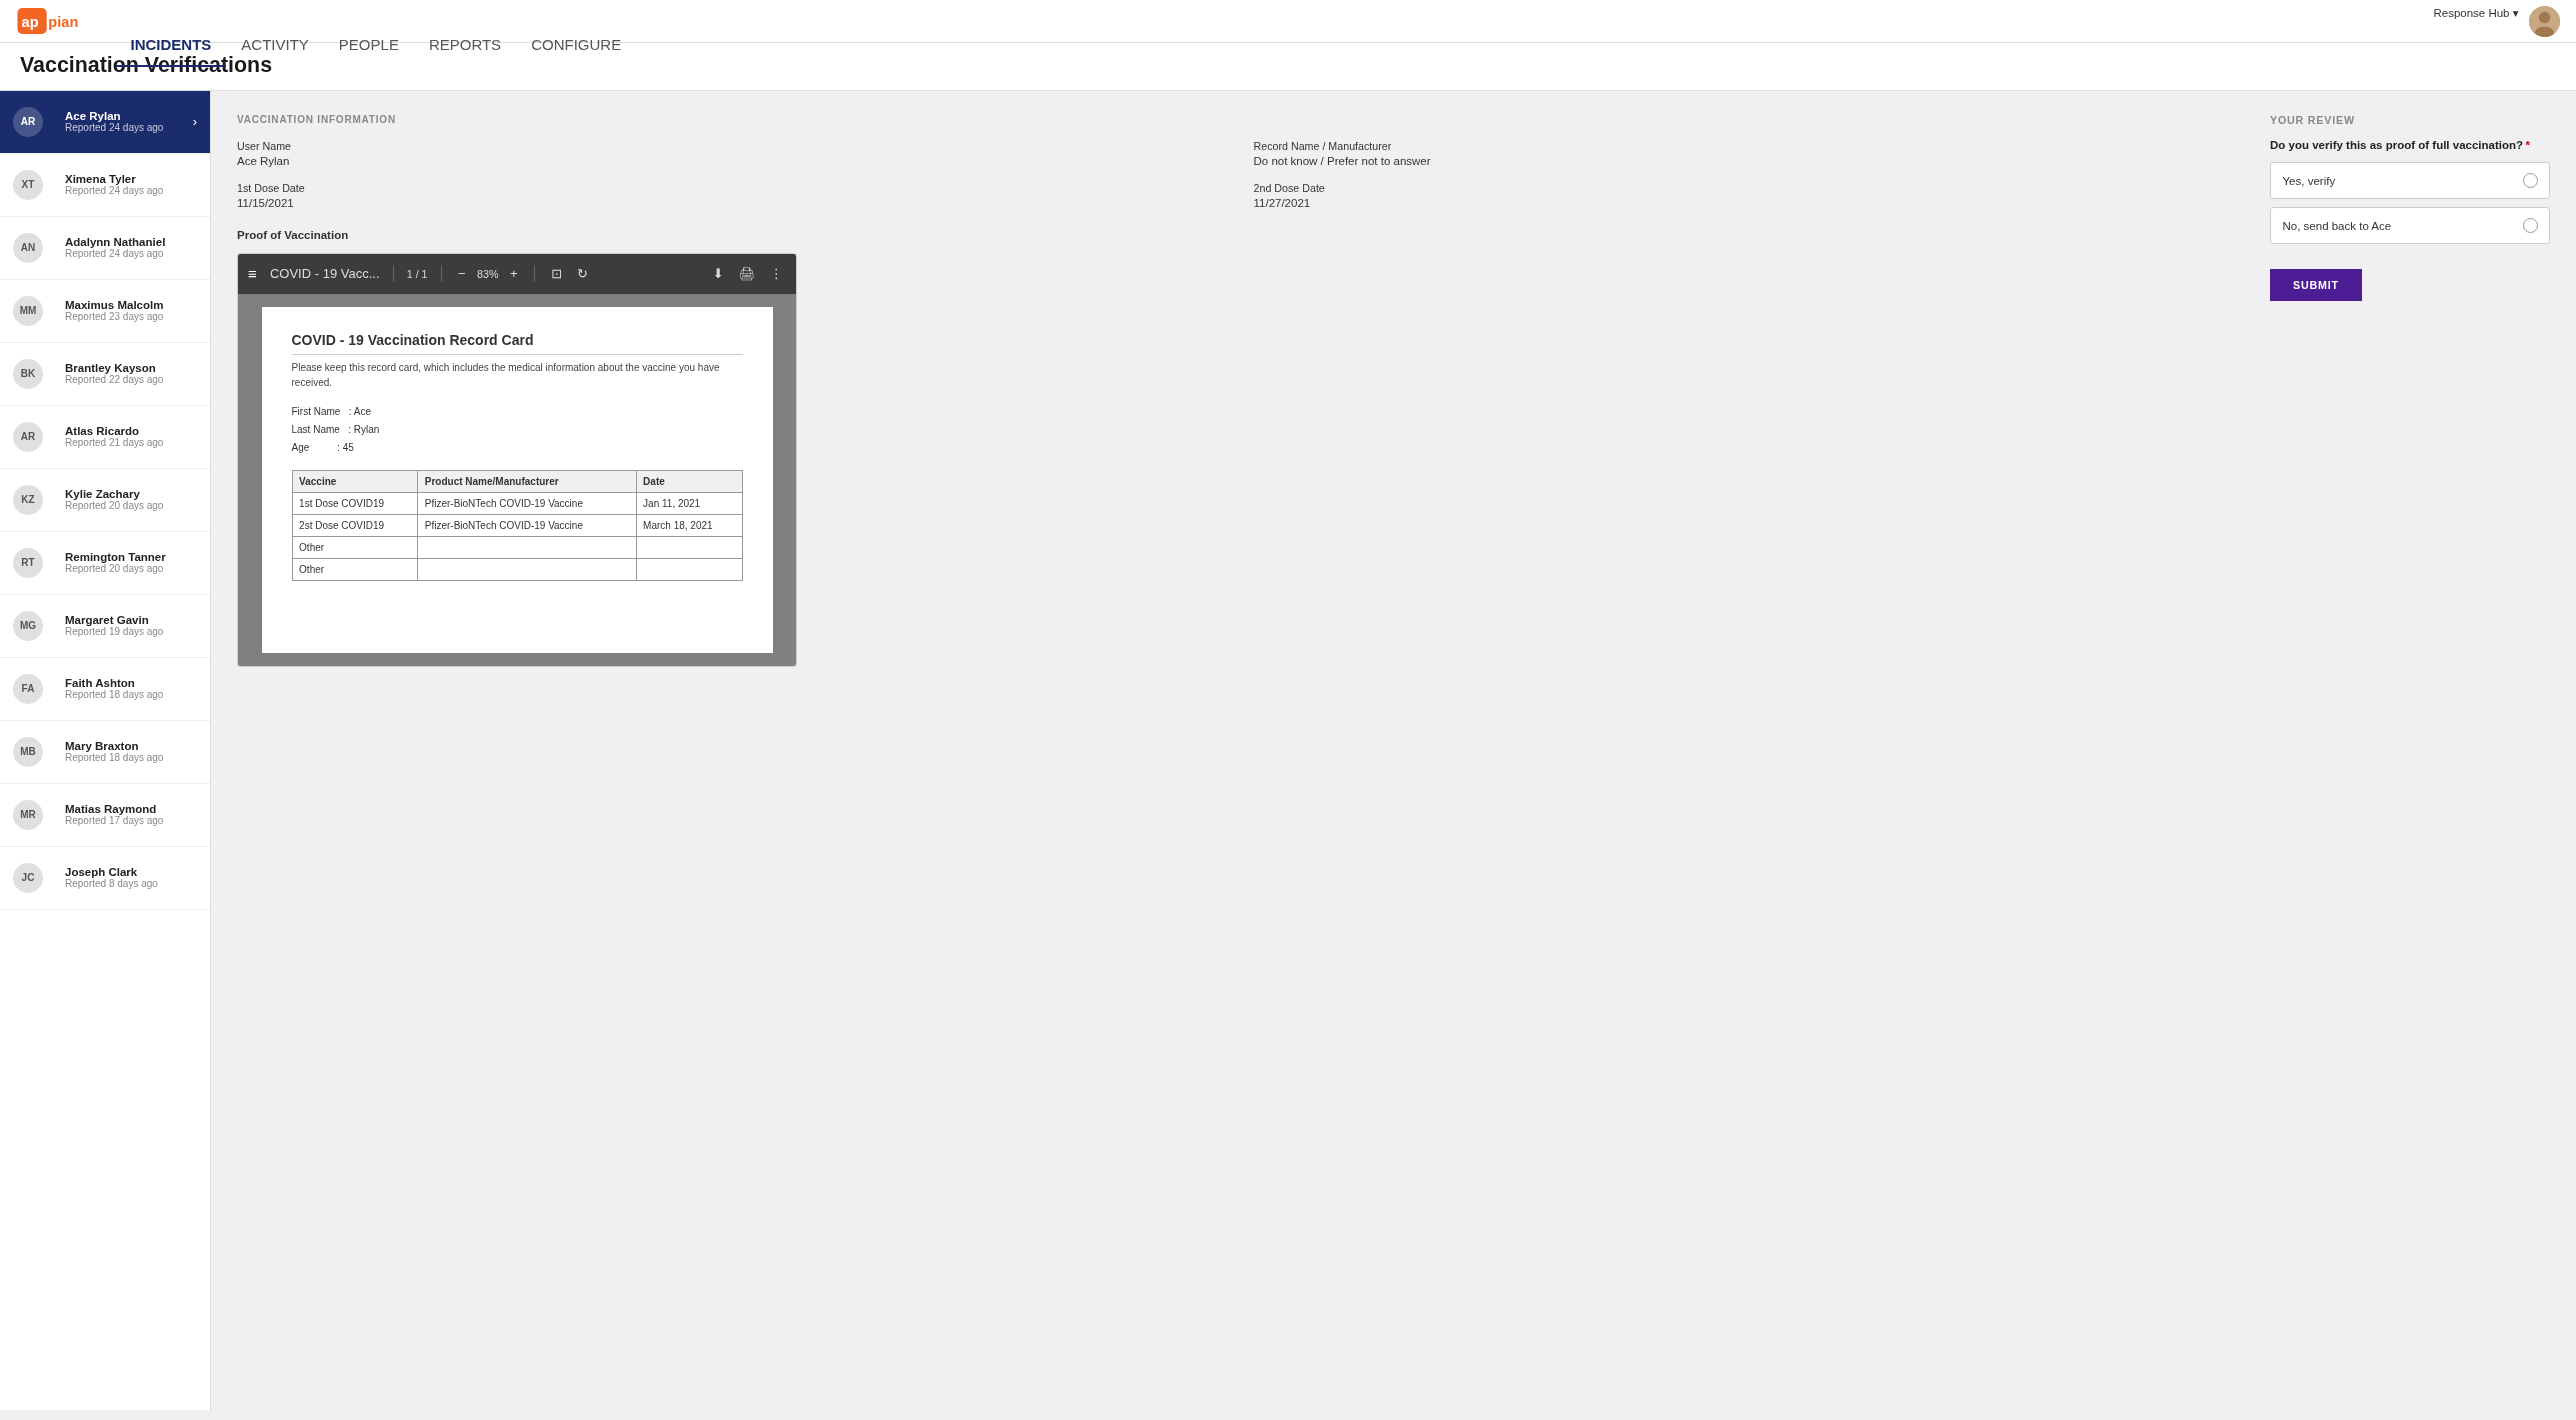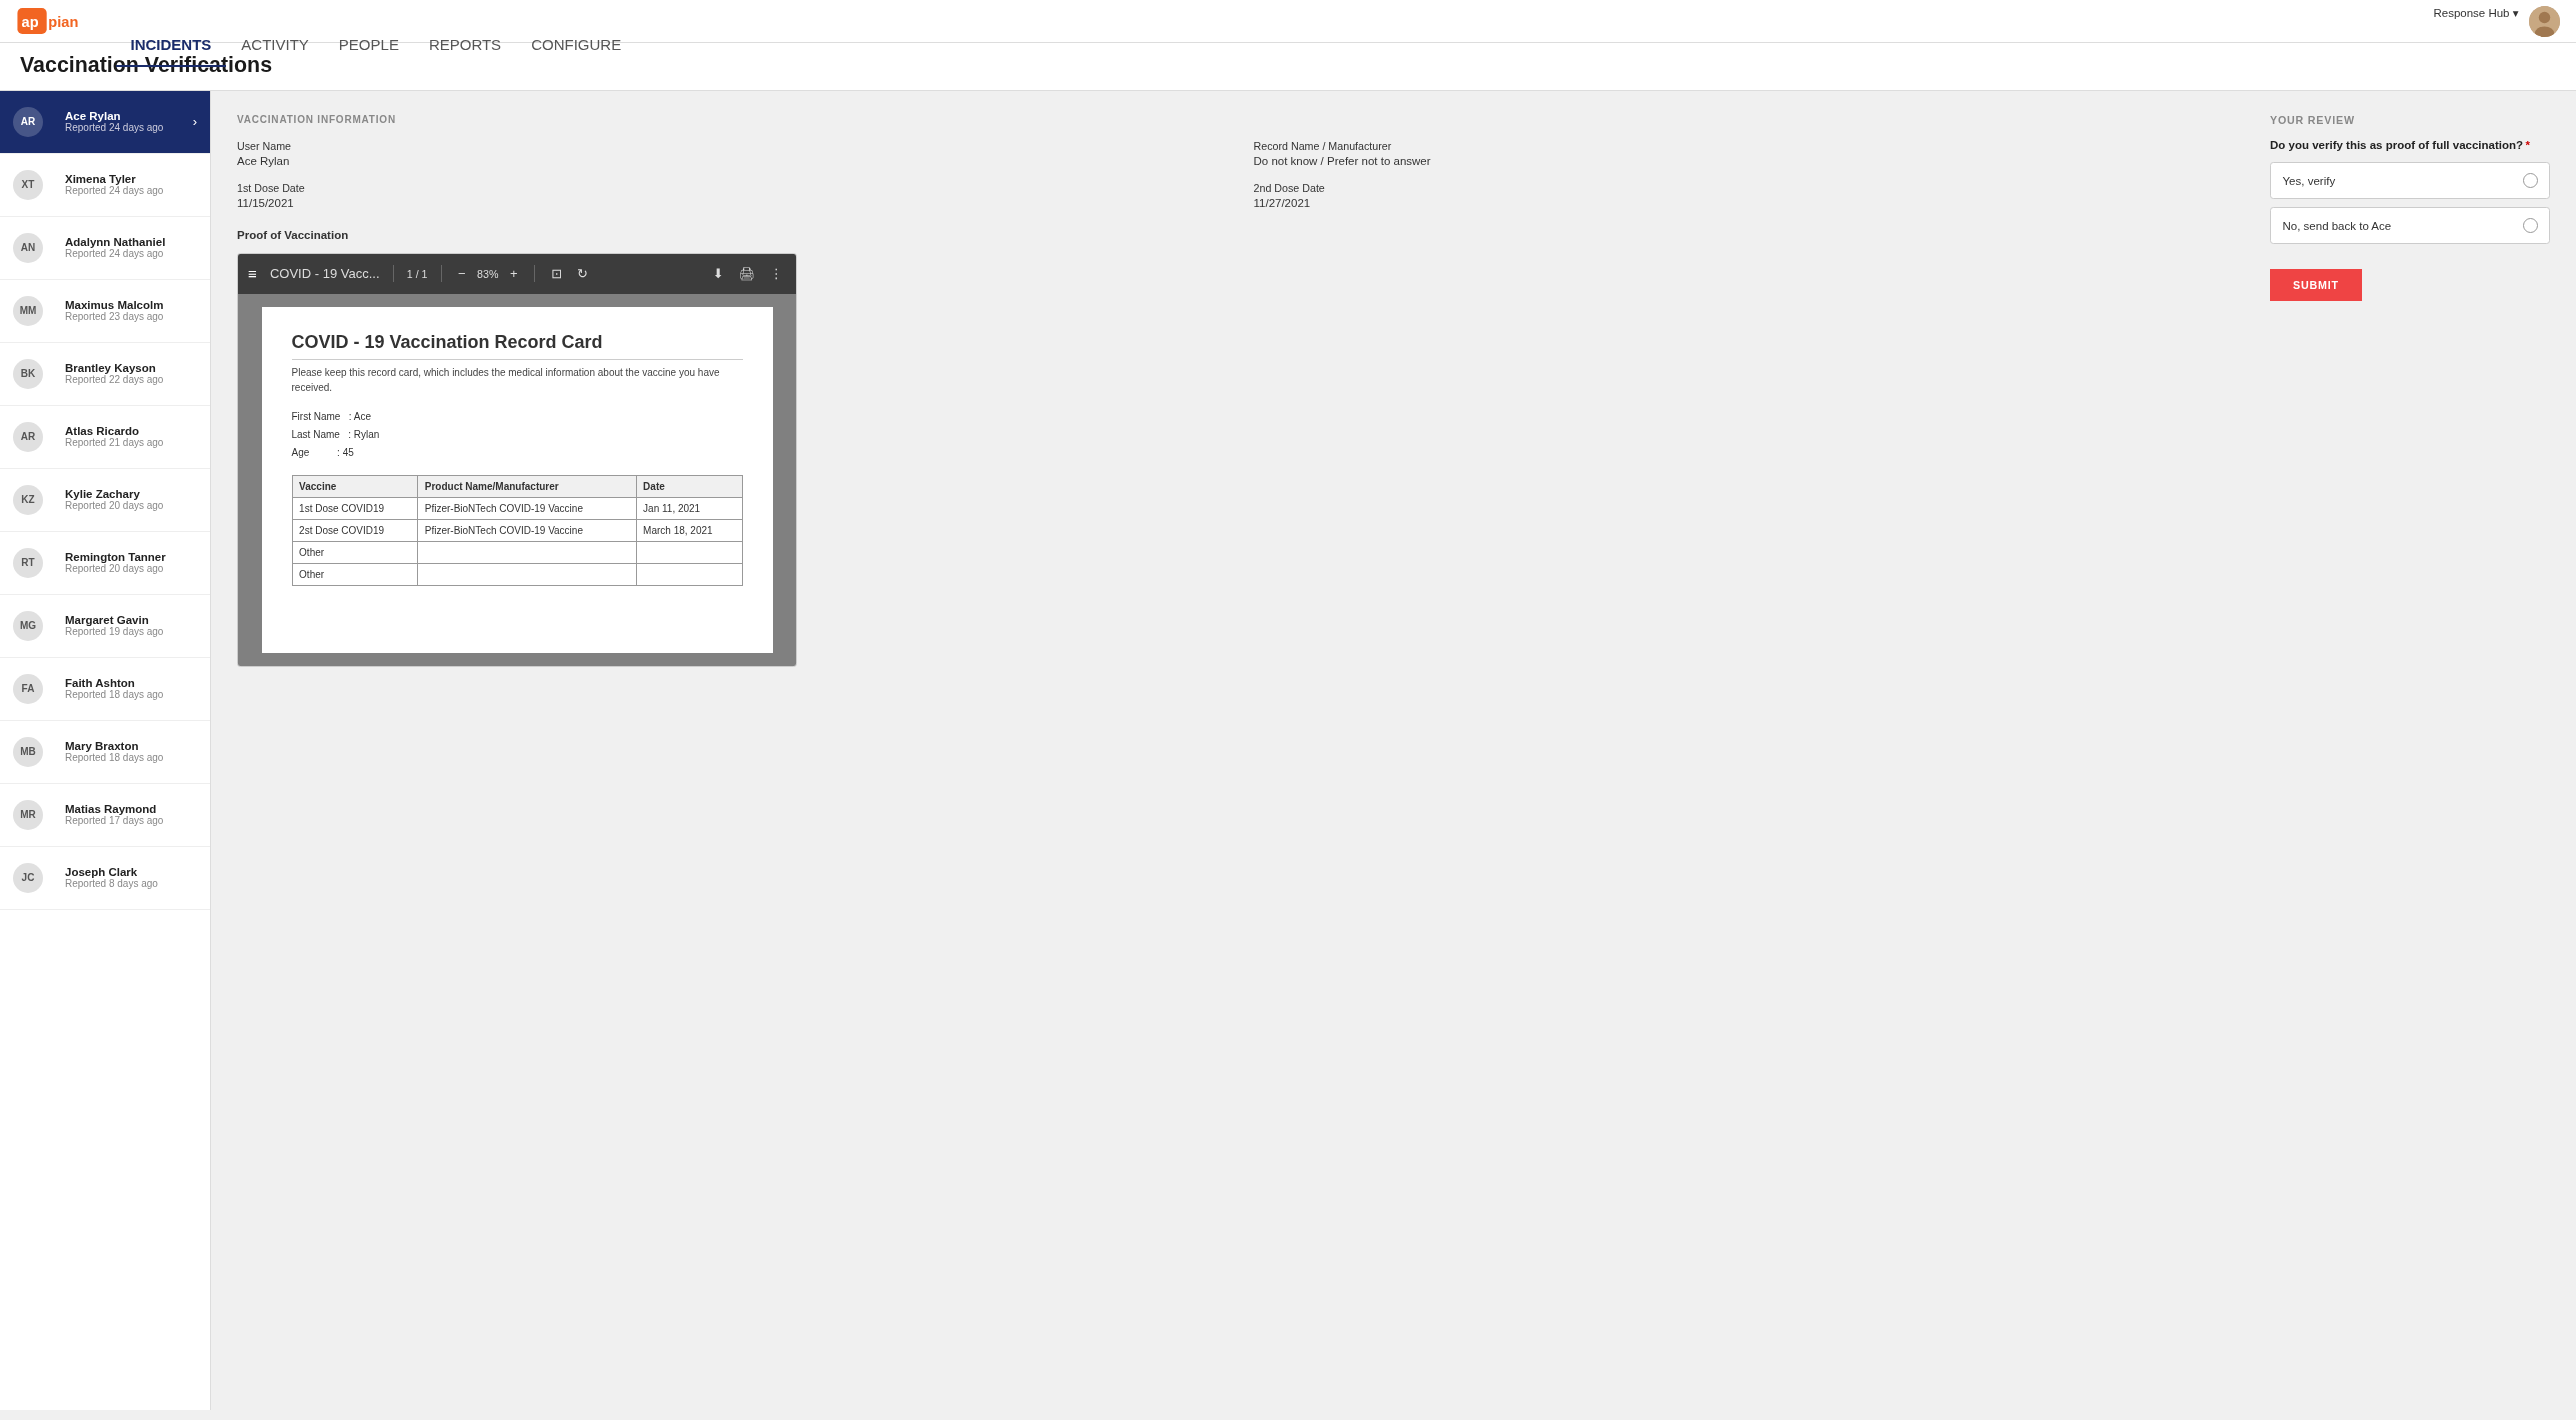--- a/index.html
+++ b/index.html
@@ -199,21 +199,21 @@
       justify-content: center;
     }
     .pdf-page {
       background: #fff;
       padding: 25px 30px;
       width: 100%;
       max-width: 511px;
       min-height: 346px;
     }
     .pdf-title {
-      font-size: 18px;
+      font-size: 14px;
       font-weight: 700;
       margin-bottom: 5px;
       border-bottom: 0.8px solid #ccc;
       padding-bottom: 6.6px;
     }
     .pdf-desc {
       font-size: 10px;
       margin-bottom: 13px;
       color: #444;
       line-height: 1.5;
@@ -270,21 +270,21 @@
     .radio-circle {
       width: 15px;
       height: 15px;
       border-radius: 50%;
       border: 1.6px solid #999;
       display: flex;
       align-items: center;
       justify-content: center;
     }
     .submit-btn {
-      background: #ef4444;
+      background: #4c1d95;
       color: #fff;
       border: none;
       padding: 10px 23px;
       font-size: 10.7px;
       font-weight: 700;
       letter-spacing: 0.8px;
       cursor: pointer;
       margin-top: 16.5px;
       text-transform: uppercase;
     }

